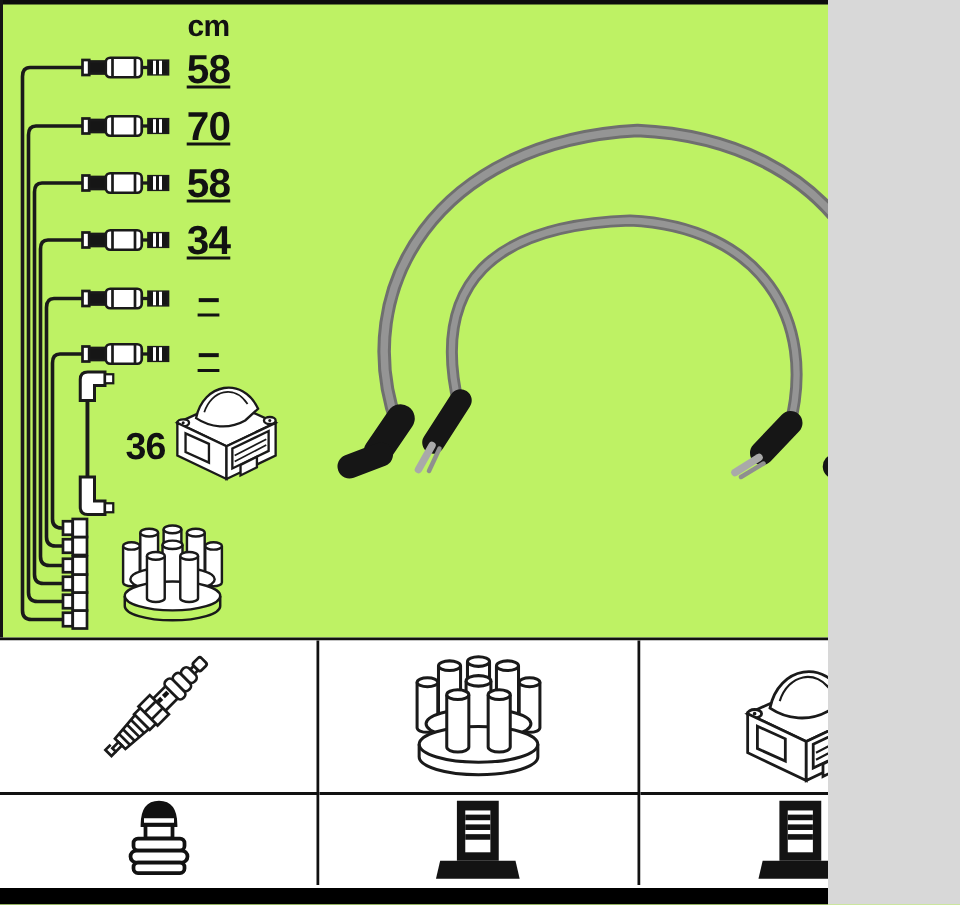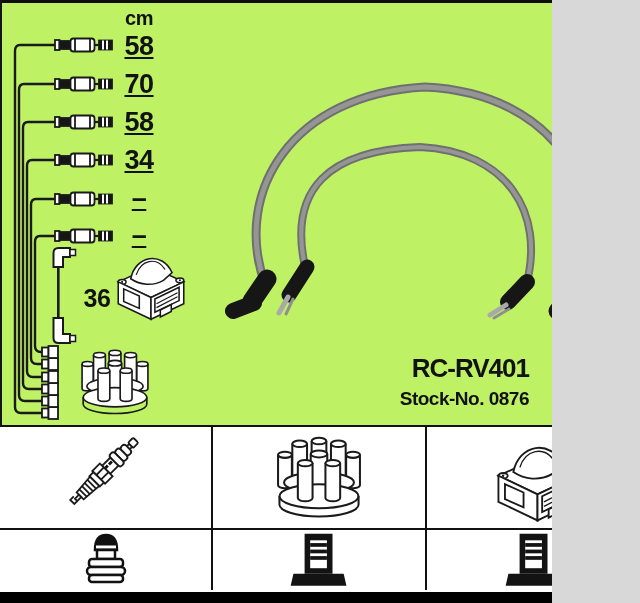--- a/index.html
+++ b/index.html
@@ -173,22 +173,20 @@
   </svg>
 
   <div class="lbl" id="unit-label">cm</div>
   <div class="lbl len-label" id="len-0">58</div>
   <div class="lbl len-label" id="len-1">70</div>
   <div class="lbl len-label" id="len-2">58</div>
   <div class="lbl len-label" id="len-3">34</div>
   <div class="lbl len-label" id="len-4">–</div>
   <div class="lbl len-label" id="len-5">–</div>
   <div class="lbl" id="coil-lead-label">36</div>
-  <div class="lbl" id="product-code">RC-RV401</div>
-  <div class="lbl" id="stock-no">Stock-No. 0876</div>
 
   <div id="legend">
 
     <div class="cell br bb">
       <svg width="209" height="101" viewBox="0 0 209 101">
         <g transform="translate(100,48) rotate(45) scale(0.82)" stroke="#1a1a1a" stroke-width="2.2" fill="#fff">
           <rect x="-4.5" y="-60" width="9" height="9" rx="2"></rect>
           <rect x="-2.5" y="-51" width="5" height="4"></rect>
           <rect x="-7" y="-47" width="14" height="8" rx="3.5"></rect>
           <rect x="-8.5" y="-39" width="17" height="8" rx="3.5"></rect>

